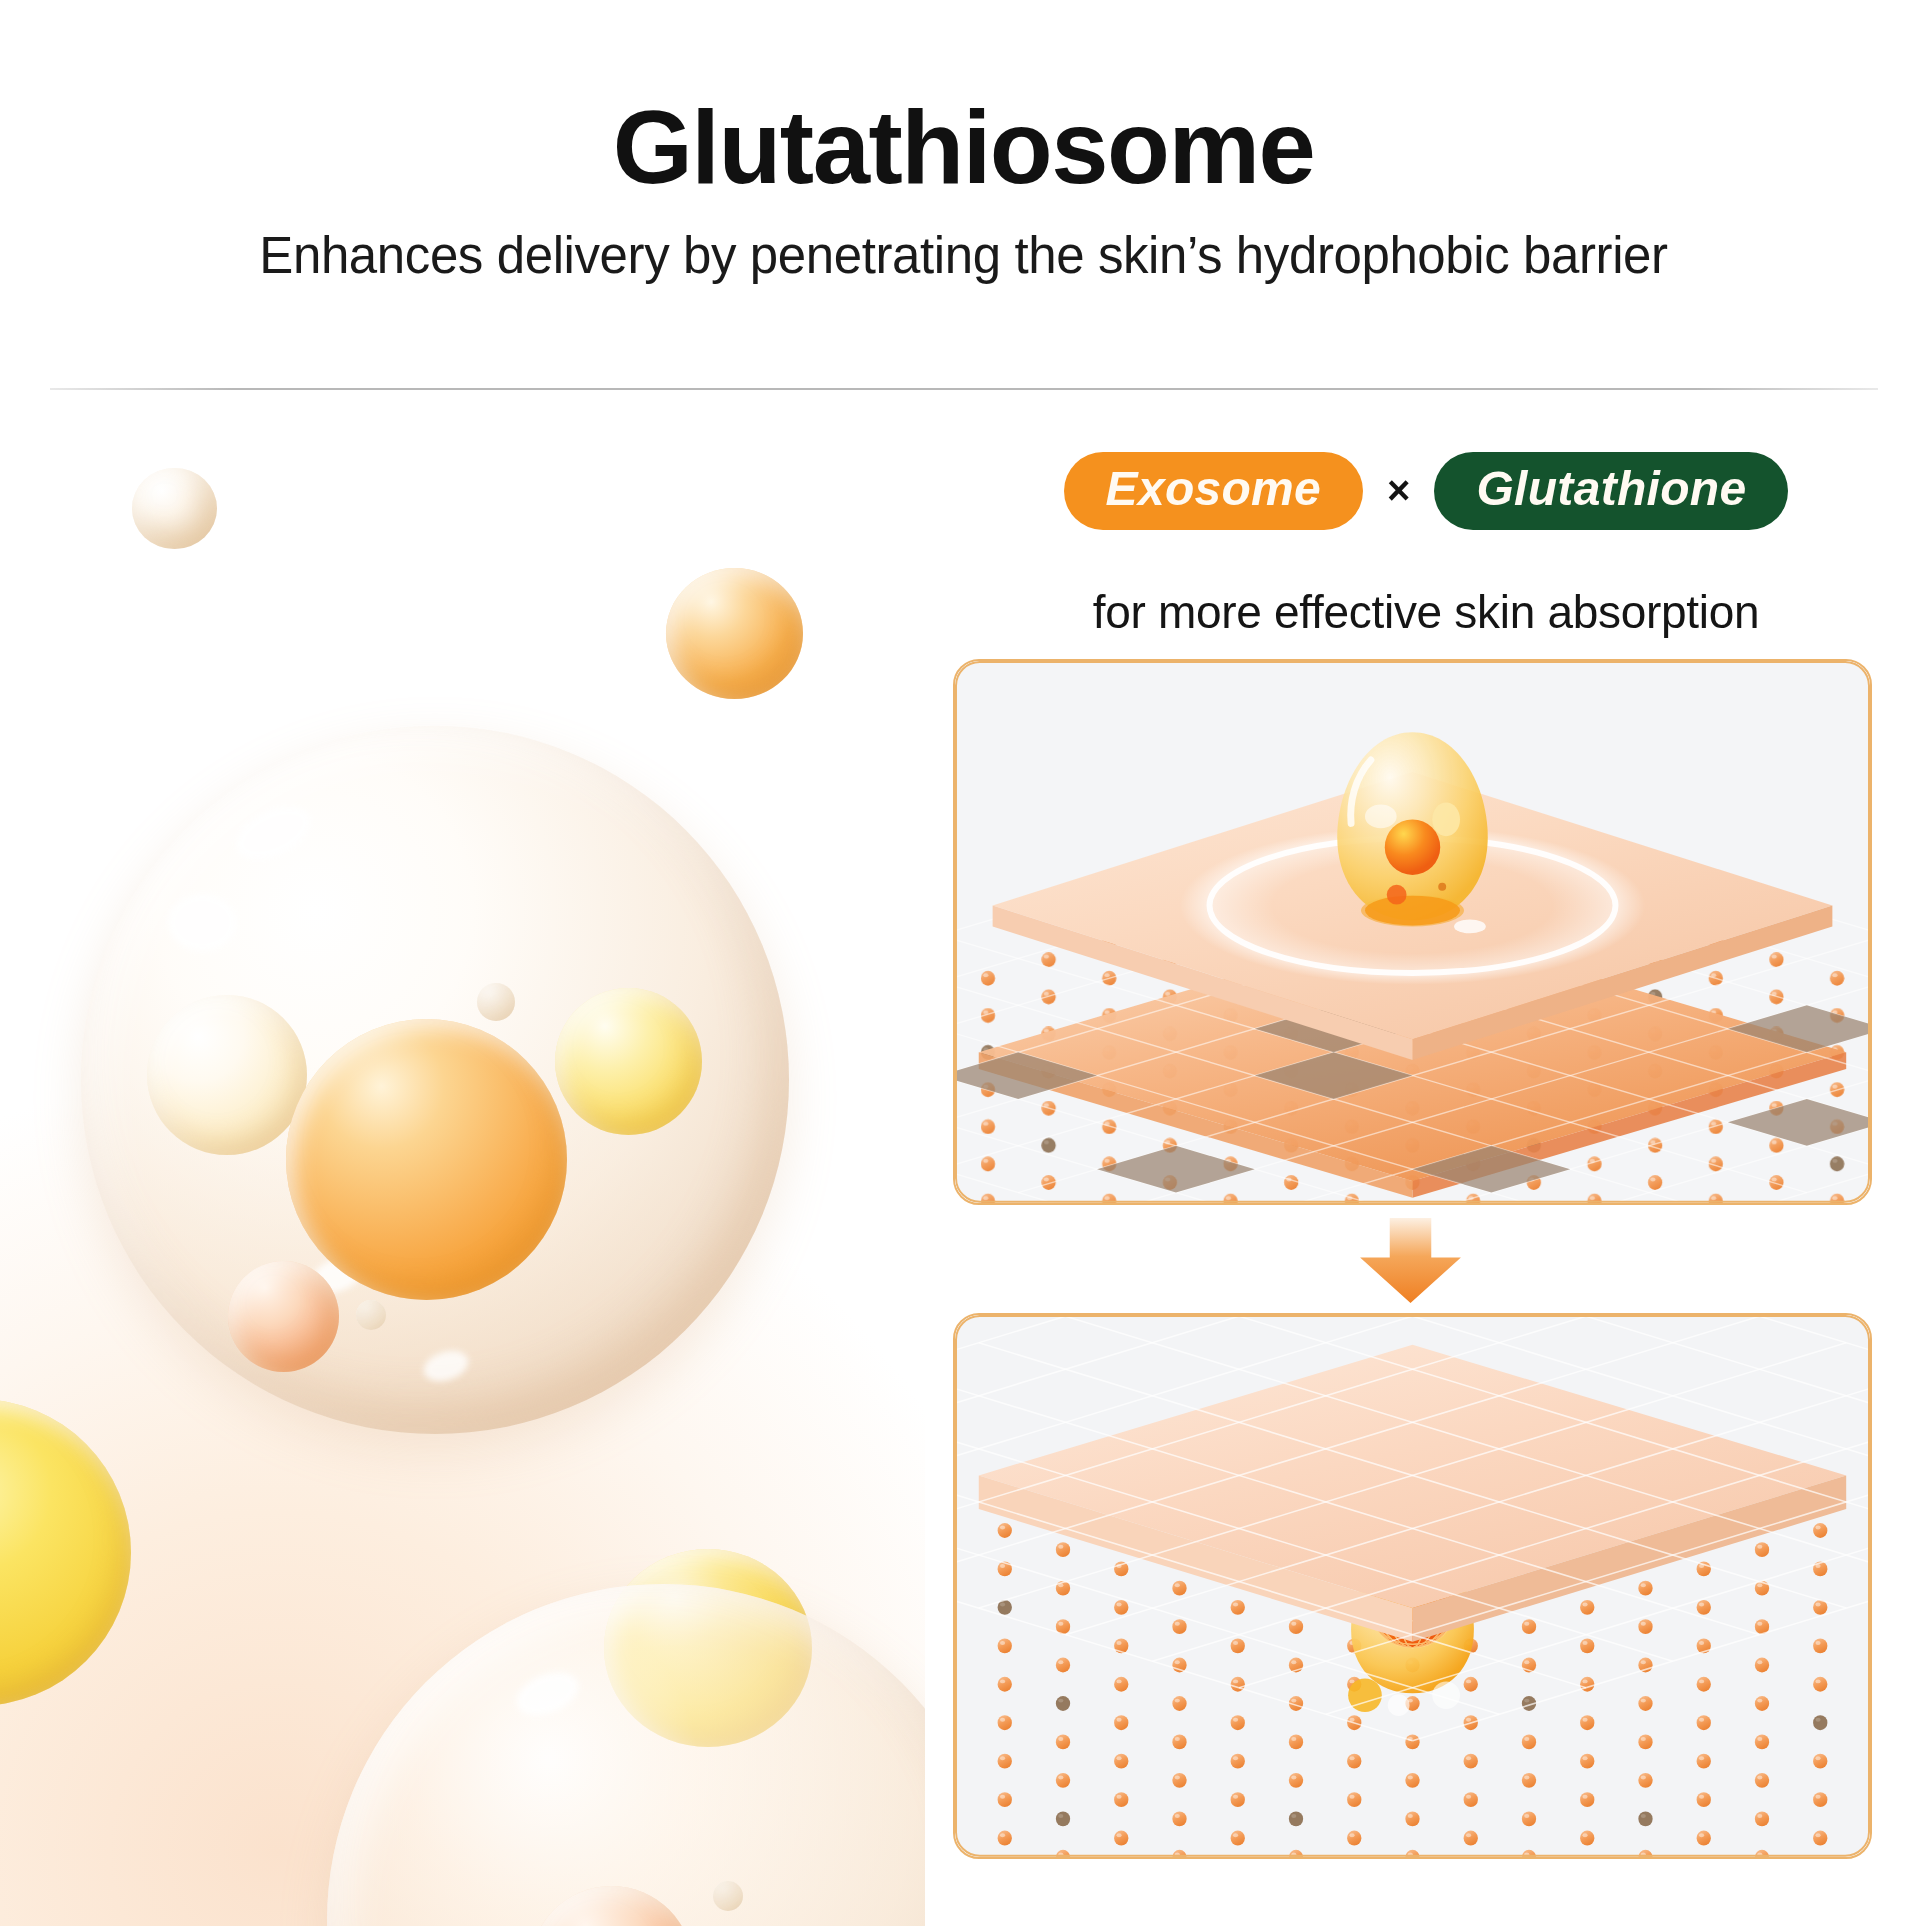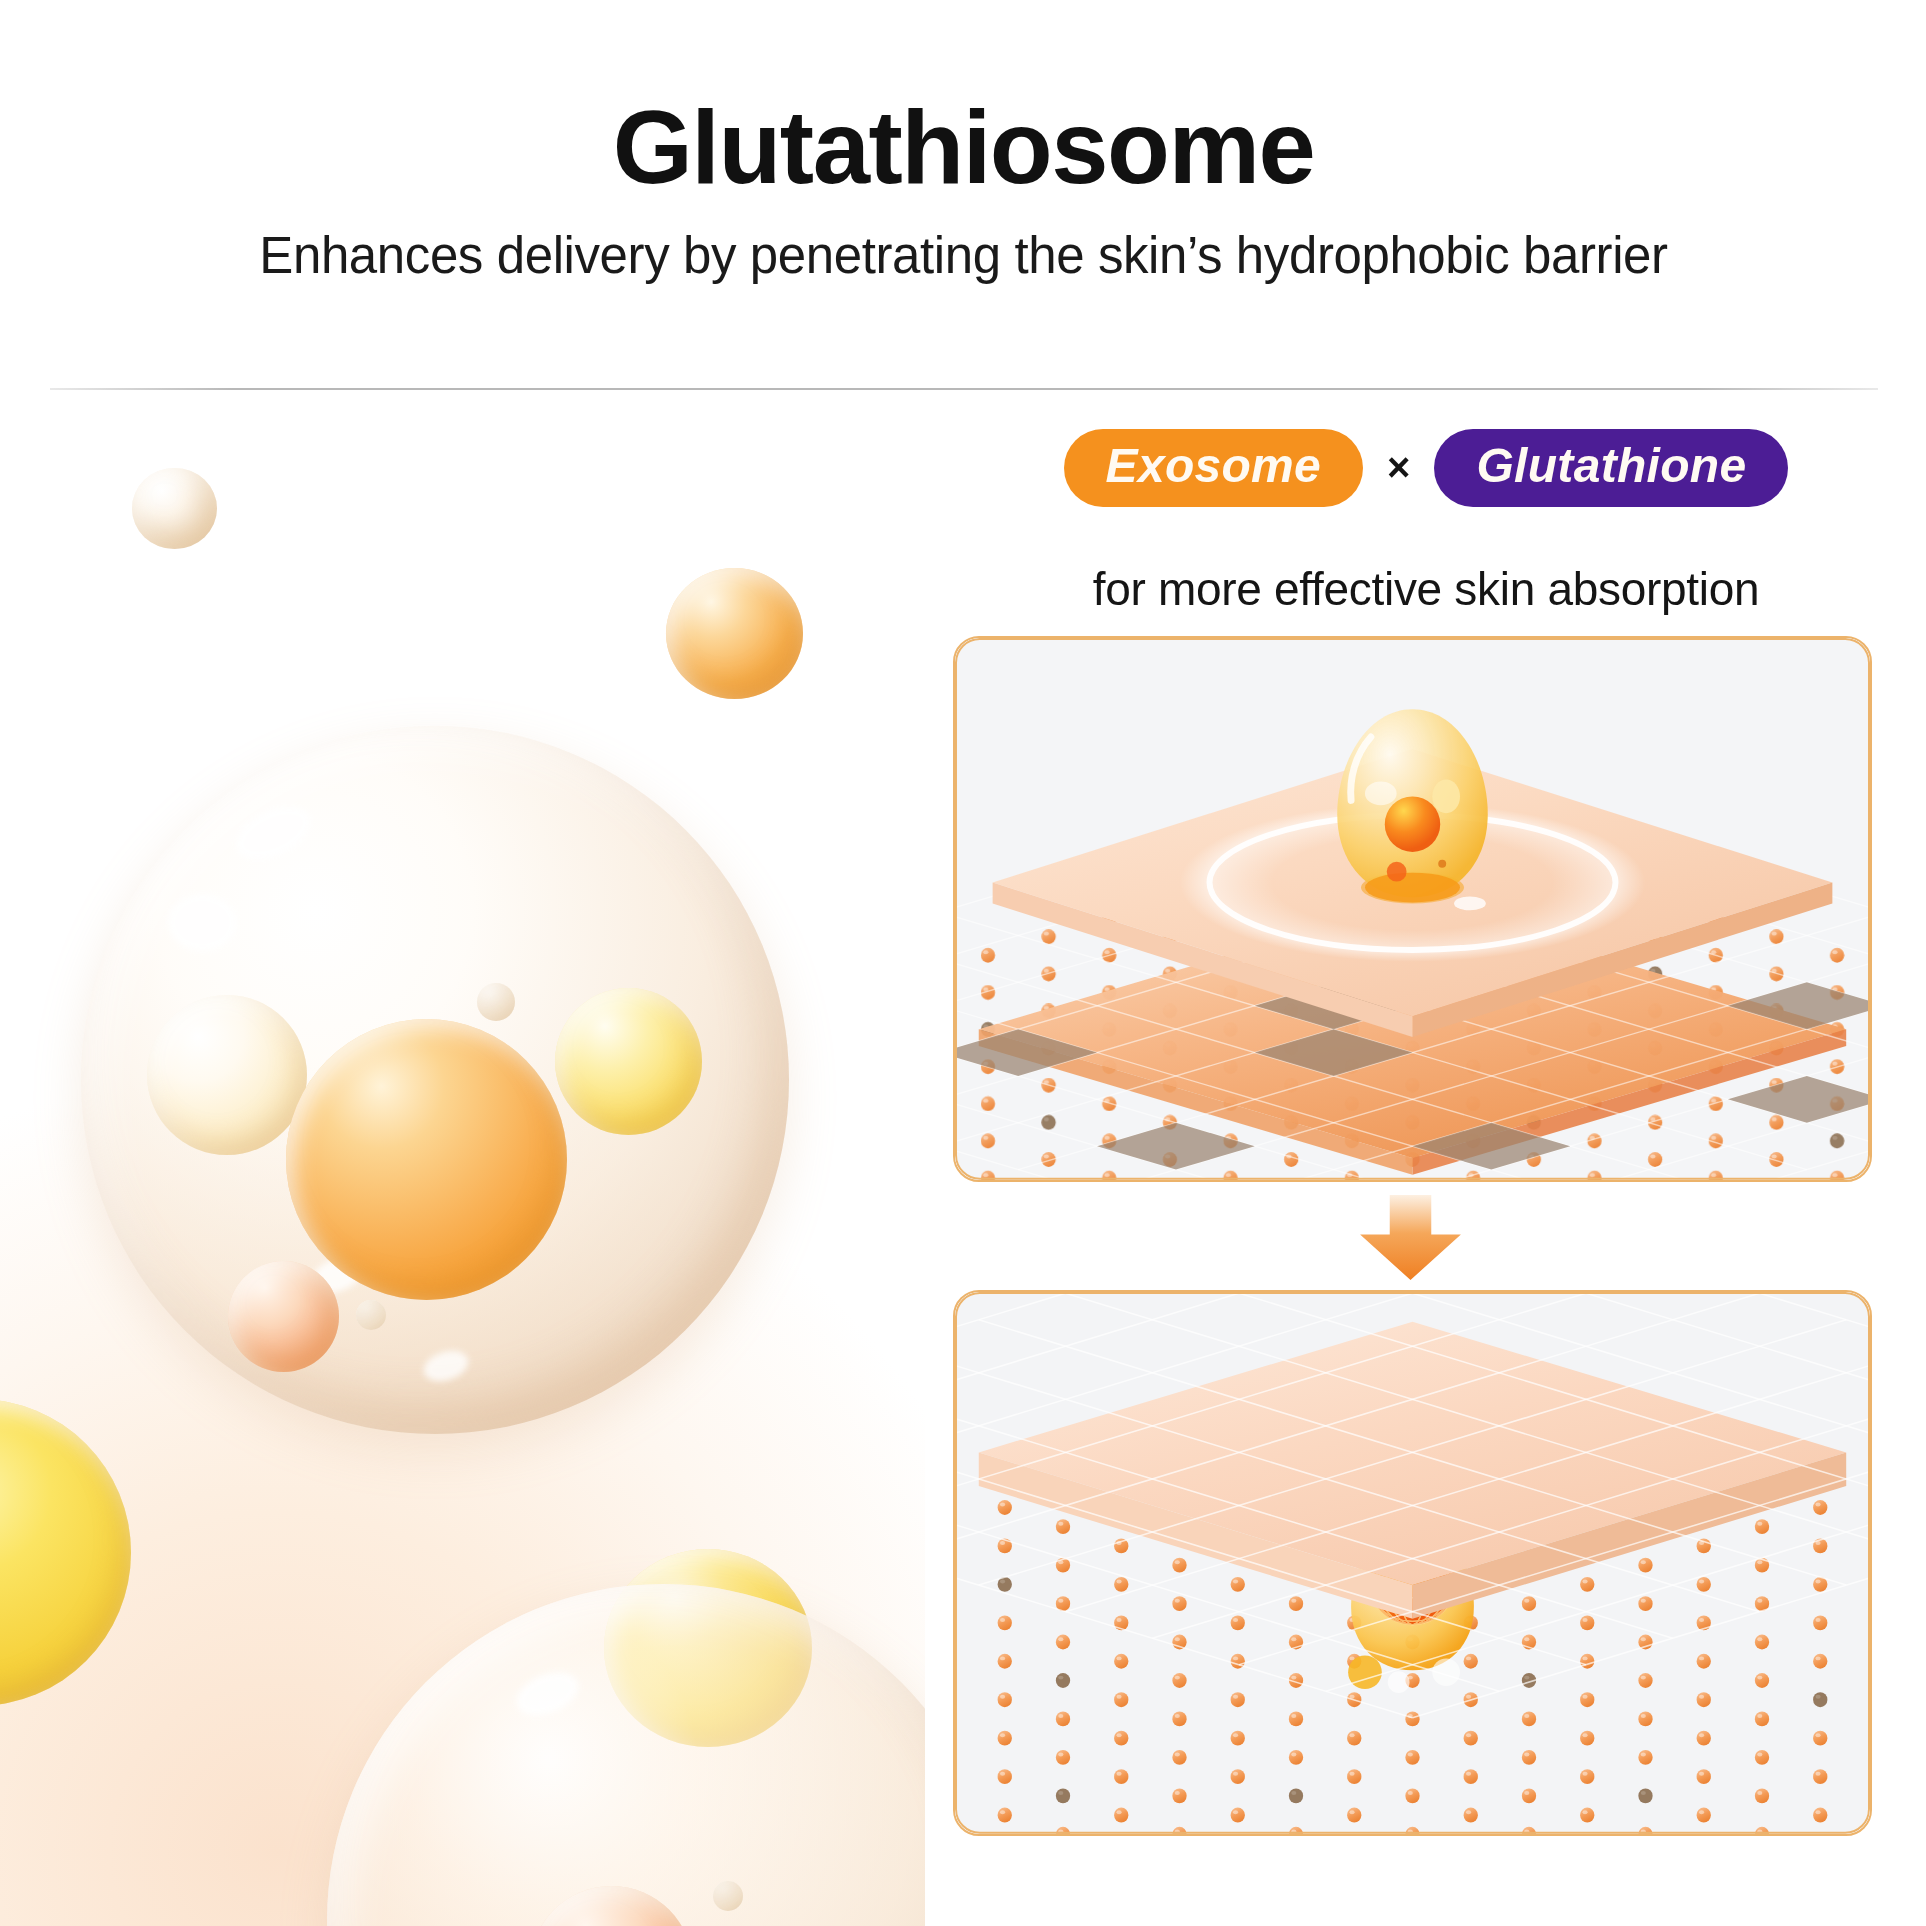--- a/index.html
+++ b/index.html
@@ -83,21 +83,21 @@
   .spec {
     position: absolute;
     background: #ffffff;
     border-radius: 50%;
     filter: blur(3px);
   }
 
   
   #right-col {
     position: absolute;
-    left: 925px; top: 368px;
+    left: 925px; top: 391px;
     width: 1002px;
     height: 1268px;
   }
 
   #badge-row {
     position: absolute;
     left: 0; top: 61px;
     width: 1002px;
     display: flex;
     align-items: center;
@@ -212,21 +212,21 @@
     <div class="bubble glossy" style="left:386px; top:297px; width:30px; height:30px;
                 background: radial-gradient(circle at 35% 28%, #ffffff 0%, #faf3e8 55%, #ecddc9 100%);"></div>
   </div>
 </div>
 
 <div id="right-col">
 
   <div id="badge-row">
     <span class="pill" style="background:#F5911E;">Exosome</span>
     <span id="times-symbol">×</span>
-    <span class="pill" style="background:#4c1d95;text-align:center;">Glutathione</span>
+    <span class="pill" style="background:#14532d;text-align:center;">Glutathione</span>
   </div>
 
   <div id="badge-caption">for more effective skin absorption</div>
 
   <div class="panel" id="panel-top">
     <svg class="scene" viewBox="0 0 924 547" preserveAspectRatio="none">
       <defs>
         <linearGradient id="skinTop" x1="0" y1="0" x2="0.8" y2="1">
           <stop offset="0%" stop-color="#fde7d6"></stop>
           <stop offset="45%" stop-color="#fbd9c0"></stop>

